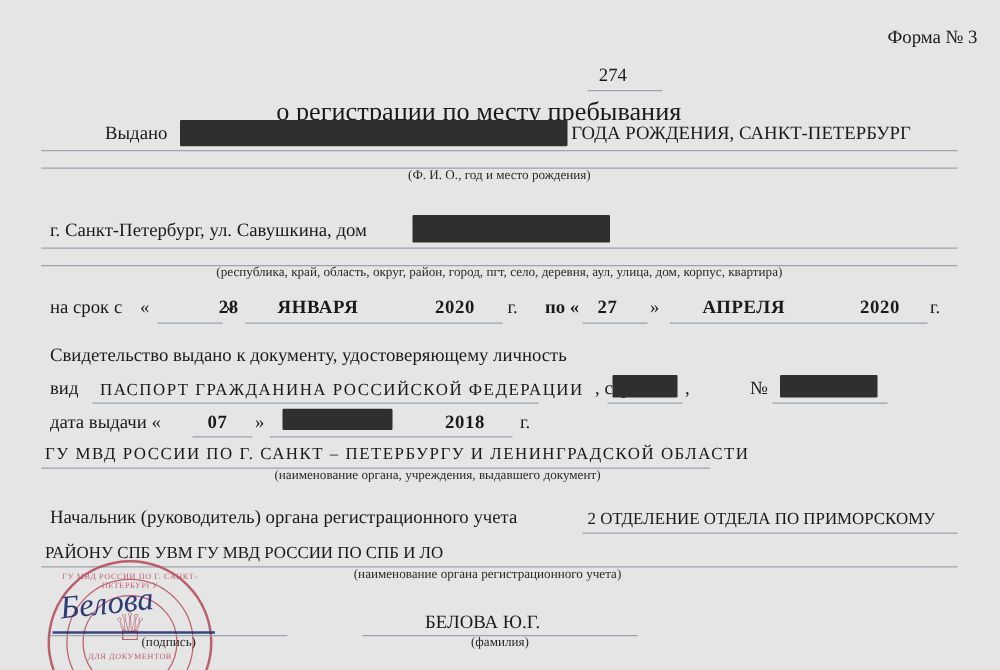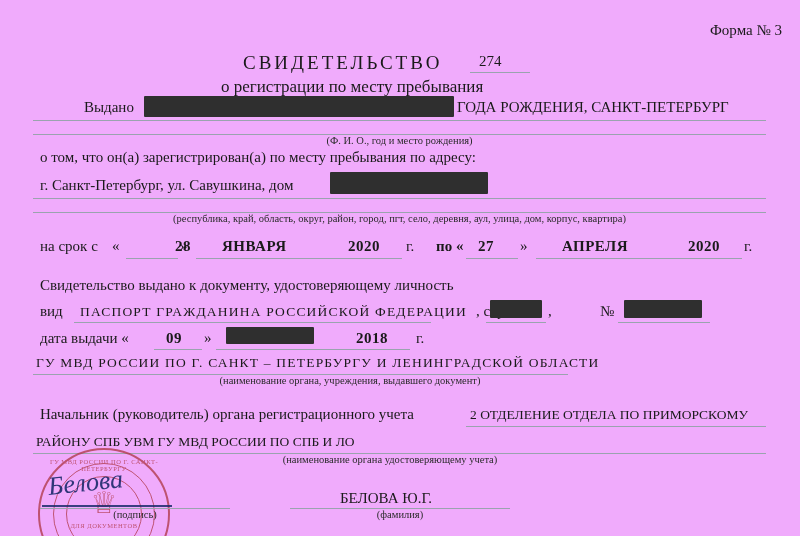--- a/index.html
+++ b/index.html
@@ -4,21 +4,21 @@
 <style>
   html, body {
     margin: 0;
     padding: 0;
     background: #ffffff;
   }
   #page {
     position: relative;
     width: 800px;
     height: 536px;
-    background: #f0abfc;
+    background: #e5e5e5;
     font-family: "Liberation Serif", serif;
     color: #1a1a1a;
     overflow: hidden;
   }
   .abs { position: absolute; }
   .redact {
     background: #2f2f2f;
     display: inline-block;
     vertical-align: middle;
     border-radius: 1px;
@@ -33,21 +33,21 @@
     color: #2a2a2a;
     text-align: center;
     font-family: "Liberation Serif", serif;
   }
   .title-main {
     font-size: 19px;
     letter-spacing: 3px;
     font-family: "Liberation Serif", serif;
   }
   .title-sub {
-    font-size: 17px;
+    font-size: 21px;
     font-family: "Liberation Serif", serif;
   }
   .txt { font-size: 15px; white-space: nowrap; }
   .txt-sm { font-size: 13.5px; white-space: nowrap; }
   .form-no {
     font-size: 15px;
     font-family: "Liberation Serif", serif;
   }
   .handwrit-num {
     font-size: 15px;
@@ -123,35 +123,33 @@
     opacity: 0.85;
   }
 </style>
 </head>
 <body>
 
 <div id="page">
 
   <div class="abs form-no" style="right:18px; top:22px;">Форма № 3</div>
 
-  <div class="abs title-main" style="left:243px; top:52px;">СВИДЕТЕЛЬСТВО</div>
   <div class="abs handwrit-num" style="left:479px; top:53px;">274</div>
   <div class="rule" style="left:470px; top:72px; width:60px;"></div>
 
   <div class="abs title-sub" style="left:221px; top:77px;">о регистрации по месту пребывания</div>
 
   <div class="abs txt" style="left:84px; top:99px;">Выдано</div>
   <div class="redact abs" style="left:144px; top:96px; width:310px; height:21px;"></div>
   <div class="abs txt" style="left:457px; top:99px;text-align:right;">ГОДА РОЖДЕНИЯ, САНКТ-ПЕТЕРБУРГ</div>
   <div class="rule" style="left:33px; top:120px; width:733px;"></div>
 
   <div class="rule" style="left:33px; top:134px; width:733px;"></div>
   <div class="abs small-caption" style="left:33px; top:135px; width:733px;">(Ф. И. О., год и место рождения)</div>
 
-  <div class="abs txt" style="left:40px; top:149px;">о том, что он(а) зарегистрирован(а) по месту пребывания по адресу:</div>
 
   <div class="abs txt" style="left:40px; top:177px;">г. Санкт-Петербург, ул. Савушкина, дом</div>
   <div class="redact abs" style="left:330px; top:172px; width:158px; height:22px;"></div>
   <div class="rule" style="left:33px; top:198px; width:733px;"></div>
 
   <div class="rule" style="left:33px; top:212px; width:733px;"></div>
   <div class="abs small-caption" style="left:33px; top:213px; width:733px;">(республика, край, область, округ, район, город, пгт, село, деревня, аул, улица, дом, корпус, квартира)</div>
 
   <div class="abs txt" style="left:40px; top:238px;">на срок с</div>
   <div class="abs txt" style="left:112px; top:238px;">«</div>
@@ -181,40 +179,40 @@
   <div class="rule" style="left:74px; top:322px; width:357px;"></div>
   <div class="abs txt" style="left:432px; top:303px;margin-left:44px;">, серия</div>
   <div class="redact abs" style="left:490px; top:300px; width:52px; height:18px;"></div>
   <div class="rule" style="left:486px; top:322px; width:60px;"></div>
   <div class="abs txt" style="left:548px; top:303px;">,</div>
   <div class="abs txt" style="left:600px; top:303px;">№</div>
   <div class="redact abs" style="left:624px; top:300px; width:78px; height:18px;"></div>
   <div class="rule" style="left:618px; top:322px; width:92px;"></div>
 
   <div class="abs txt" style="left:40px; top:330px;">дата выдачи «</div>
-  <div class="abs bold-field" style="left:166px; top:330px;">09</div>
+  <div class="abs bold-field" style="left:166px; top:330px;">07</div>
   <div class="abs txt" style="left:204px; top:330px;">»</div>
   <div class="redact abs" style="left:226px; top:327px; width:88px; height:17px;"></div>
   <div class="abs bold-field" style="left:356px; top:330px;">2018</div>
   <div class="abs txt" style="left:416px; top:330px;">г.</div>
   <div class="rule" style="left:154px; top:349px; width:48px;"></div>
   <div class="rule" style="left:216px; top:349px; width:134px;"></div>
   <div class="rule" style="left:350px; top:349px; width:60px;"></div>
 
   <div class="abs txt-sm spaced" style="left:36px; top:355px;">ГУ  МВД  РОССИИ  ПО  Г. САНКТ – ПЕТЕРБУРГУ  И  ЛЕНИНГРАДСКОЙ ОБЛАСТИ</div>
   <div class="rule" style="left:33px; top:374px; width:535px;"></div>
   <div class="abs txt" style="left:40px; top:406px;">Начальник (руководитель) органа регистрационного учета</div>
 
   <div class="abs small-caption" style="left:140px; top:375px; width:420px;">(наименование органа, учреждения, выдавшего документ)</div>
   <div class="abs txt-sm" style="left:470px; top:407px;">2 ОТДЕЛЕНИЕ ОТДЕЛА  ПО ПРИМОРСКОМУ</div>
   <div class="rule" style="left:466px; top:426px; width:300px;"></div>
 
   <div class="abs txt-sm" style="left:36px; top:434px;">РАЙОНУ СПБ УВМ  ГУ  МВД РОССИИ  ПО СПБ  И  ЛО</div>
   <div class="rule" style="left:33px; top:453px; width:733px;"></div>
-  <div class="abs small-caption" style="left:180px; top:454px; width:420px;">(наименование органа удостоверяющему учета)</div>
+  <div class="abs small-caption" style="left:180px; top:454px; width:420px;">(наименование органа регистрационного учета)</div>
 
   <div class="stamp" style="left:38px; top:448px;">
     <div class="stamp-inner"></div>
     <div class="stamp-inner2"></div>
     <div class="eagle">♕</div>
     <div class="stamp-text" style="top:8px;">ГУ МВД РОССИИ ПО Г. САНКТ-ПЕТЕРБУРГУ</div>
     <div class="stamp-text" style="top:72px;">ДЛЯ ДОКУМЕНТОВ</div>
 
   </div>
 

